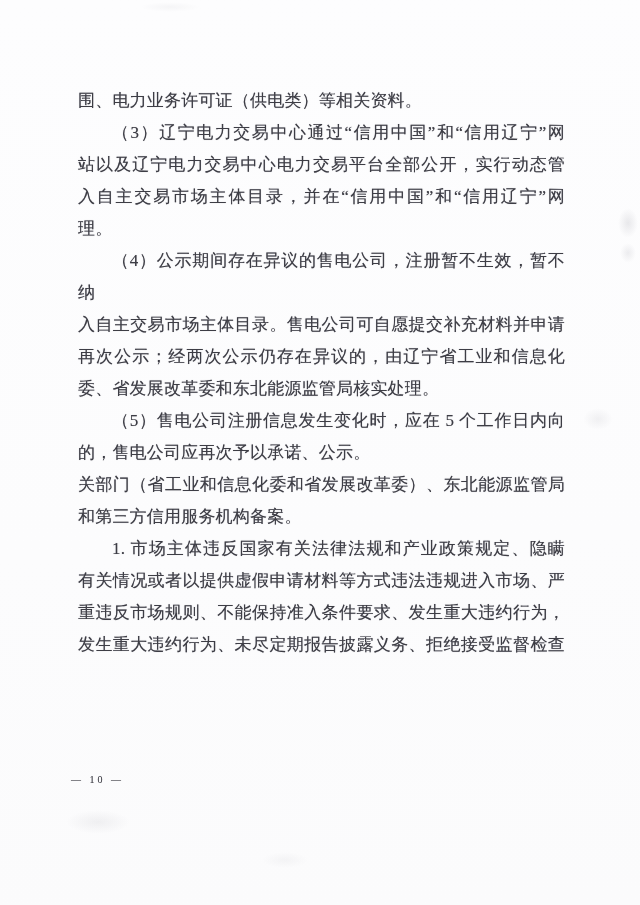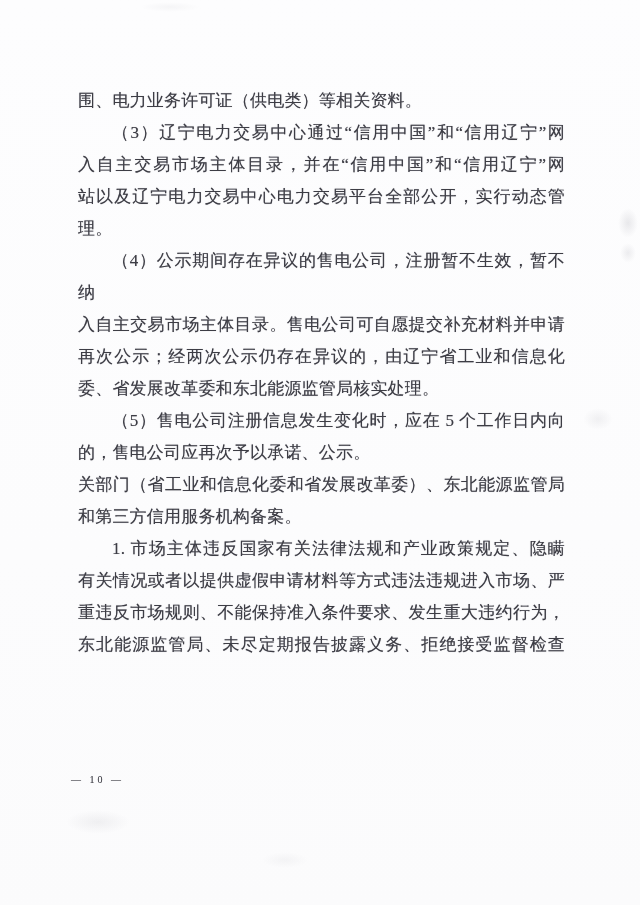--- a/index.html
+++ b/index.html
@@ -72,32 +72,32 @@
   <div class="smudge s1"></div>
   <div class="smudge s2"></div>
   <div class="smudge s3"></div>
   <div class="smudge s4"></div>
   <div class="smudge s5"></div>
   <div class="smudge s6"></div>
 
   <div class="text-block">
     <div class="ln">围、电力业务许可证（供电类）等相关资料。</div>
     <div class="ln ind jst">（3）辽宁电力交易中心通过“信用中国”和“信用辽宁”网</div>
+    <div class="ln jst">站以及辽宁电力交易中心电力交易平台全部公开，实行动态管</div>
     <div class="ln jst">入自主交易市场主体目录，并在“信用中国”和“信用辽宁”网</div>
-    <div class="ln jst">站以及辽宁电力交易中心电力交易平台全部公开，实行动态管</div>
     <div class="ln">理。</div>
     <div class="ln ind jst">（4）公示期间存在异议的售电公司，注册暂不生效，暂不纳</div>
     <div class="ln jst">入自主交易市场主体目录。售电公司可自愿提交补充材料并申请</div>
     <div class="ln jst">再次公示；经两次公示仍存在异议的，由辽宁省工业和信息化</div>
     <div class="ln">委、省发展改革委和东北能源监管局核实处理。</div>
     <div class="ln ind jst">（5）售电公司注册信息发生变化时，应在 5 个工作日内向</div>
     <div class="ln">的，售电公司应再次予以承诺、公示。</div>
     <div class="ln jst">关部门（省工业和信息化委和省发展改革委）、东北能源监管局</div>
     <div class="ln">和第三方信用服务机构备案。</div>
     <div class="ln ind jst">1. 市场主体违反国家有关法律法规和产业政策规定、隐瞒</div>
     <div class="ln jst">有关情况或者以提供虚假申请材料等方式违法违规进入市场、严</div>
     <div class="ln jst">重违反市场规则、不能保持准入条件要求、发生重大违约行为，</div>
-    <div class="ln jst">东北能源监管局、未尽定期报告披露义务、拒绝接受监督检查</div>
+    <div class="ln jst">发生重大违约行为、未尽定期报告披露义务、拒绝接受监督检查</div>
   </div>
 
   <div class="footer">— 10 —</div>
 
 </div>
 
 </body></html>

